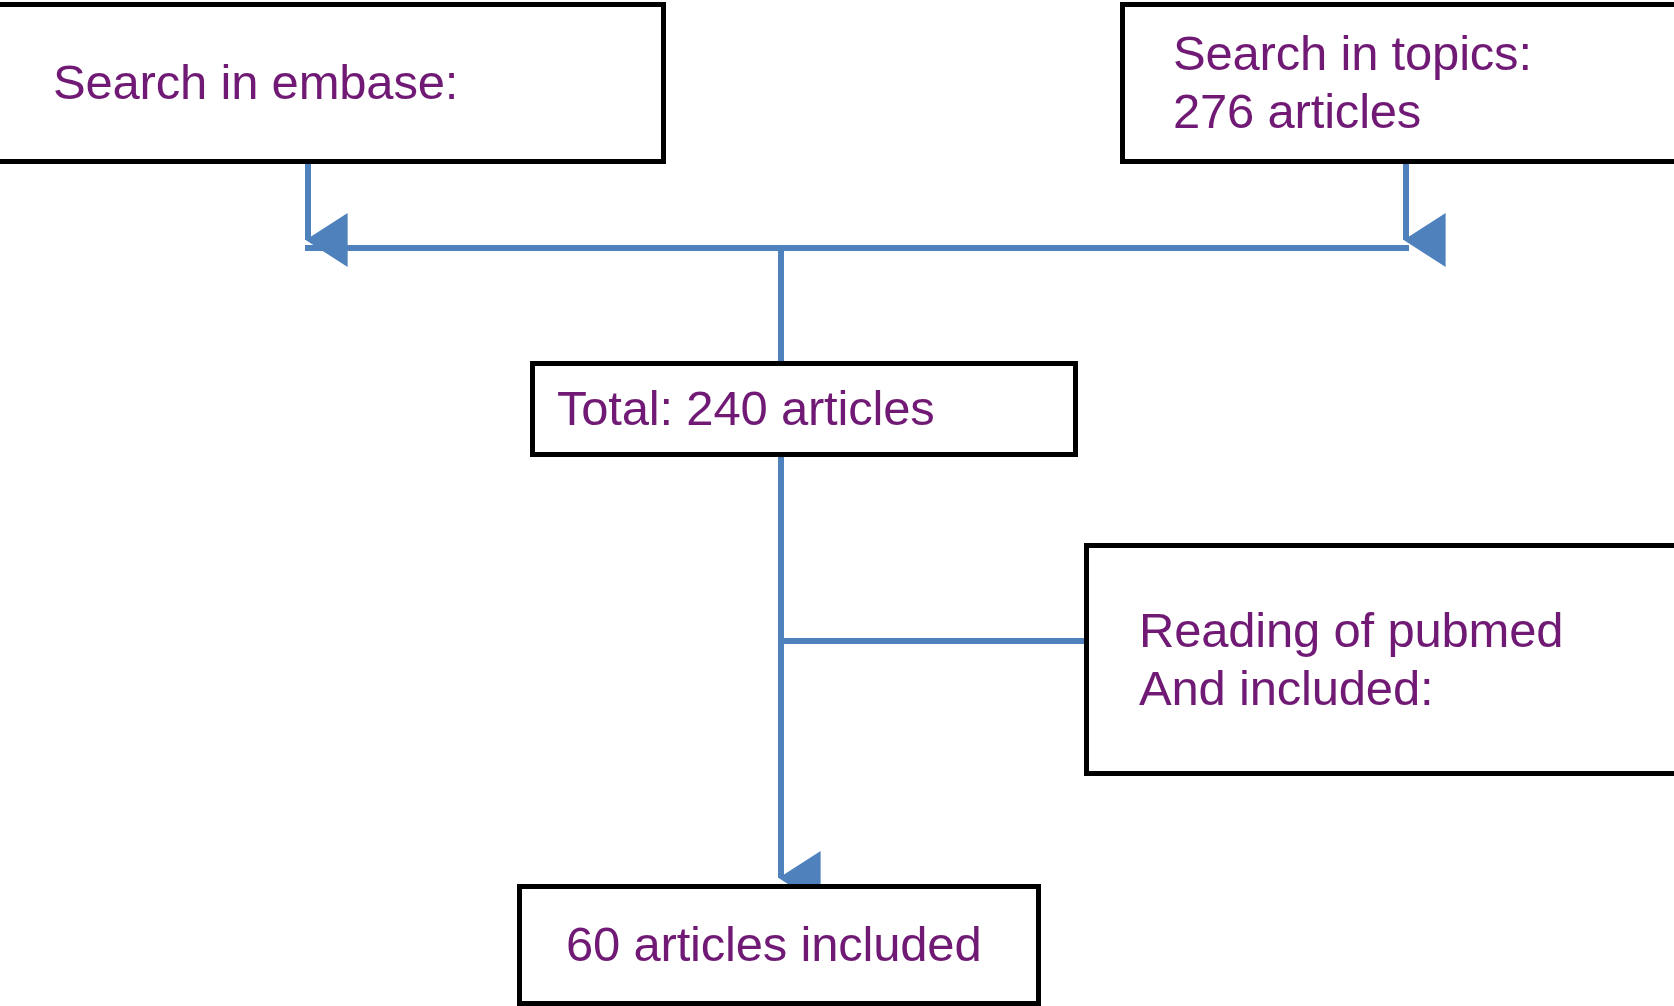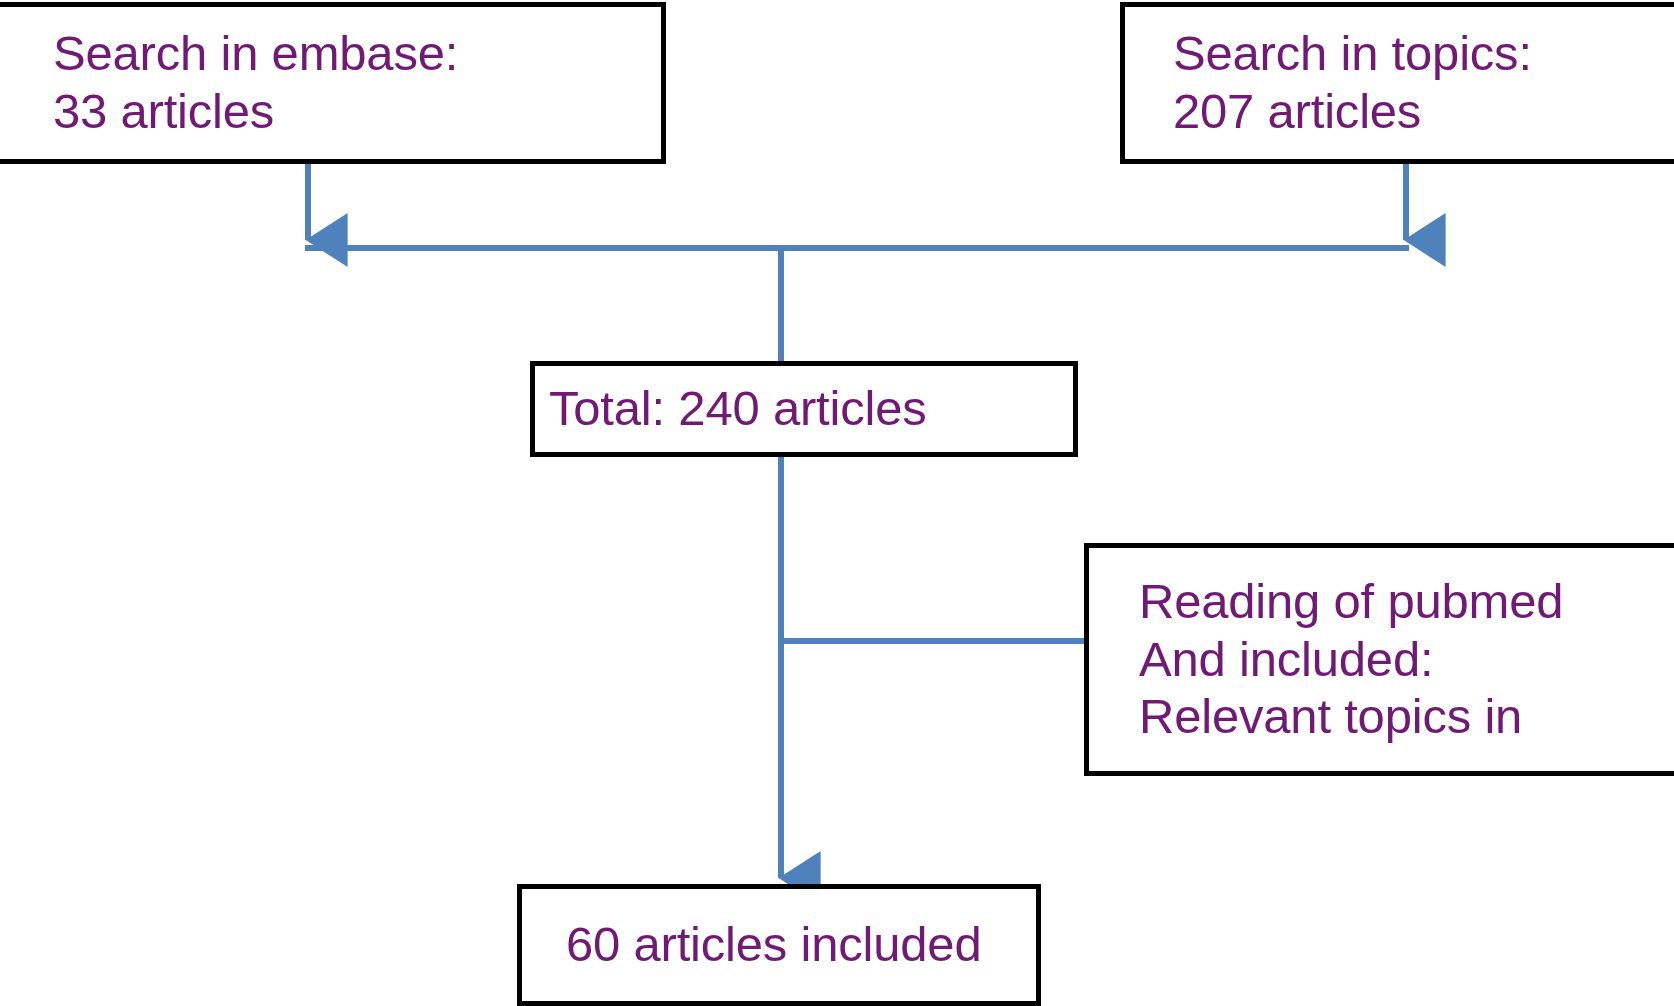--- a/index.html
+++ b/index.html
@@ -55,21 +55,21 @@
     top: 2px;
     width: 560px;
     height: 162px;
     padding-left: 48px;
   }
   #node-total {
     left: 530px;
     top: 361px;
     width: 548px;
     height: 96px;
-    padding-left: 14px;
+    padding-left: 22px;
   }
   #node-screening {
     left: 1084px;
     top: 543px;
     width: 596px;
     height: 233px;
     padding-left: 50px;
   }
   #node-included {
     left: 517px;
@@ -99,35 +99,33 @@
 
     <line x1="781" y1="248" x2="781" y2="363" stroke="#4f81bd" stroke-width="6"></line>
 
     <line x1="781" y1="455" x2="781" y2="878" stroke="#4f81bd" stroke-width="6" marker-end="url(#arrowdown)"></line>
 
     <line x1="778" y1="641" x2="1086" y2="641" stroke="#4f81bd" stroke-width="6"></line>
   </svg>
 
   <div class="node" id="node-embase">
     <span class="node-text">Search in embase:</span>
-    <span class="node-text">33 articles</span>
   </div>
 
   <div class="node" id="node-pubmed">
     <span class="node-text">Search in topics:</span>
-    <span class="node-text">207 articles</span>
+    <span class="node-text">276 articles</span>
   </div>
 
   <div class="node" id="node-total">
     <span class="node-text">Total: 240 articles</span>
   </div>
 
   <div class="node" id="node-screening">
     <span class="node-text">Reading of pubmed</span>
     <span class="node-text">And included:</span>
-    <span class="node-text">Relevant topics in</span>
   </div>
 
   <div class="node" id="node-included">
     <span class="node-text">60 articles included</span>
   </div>
 
 </div>
 
 </body></html>

